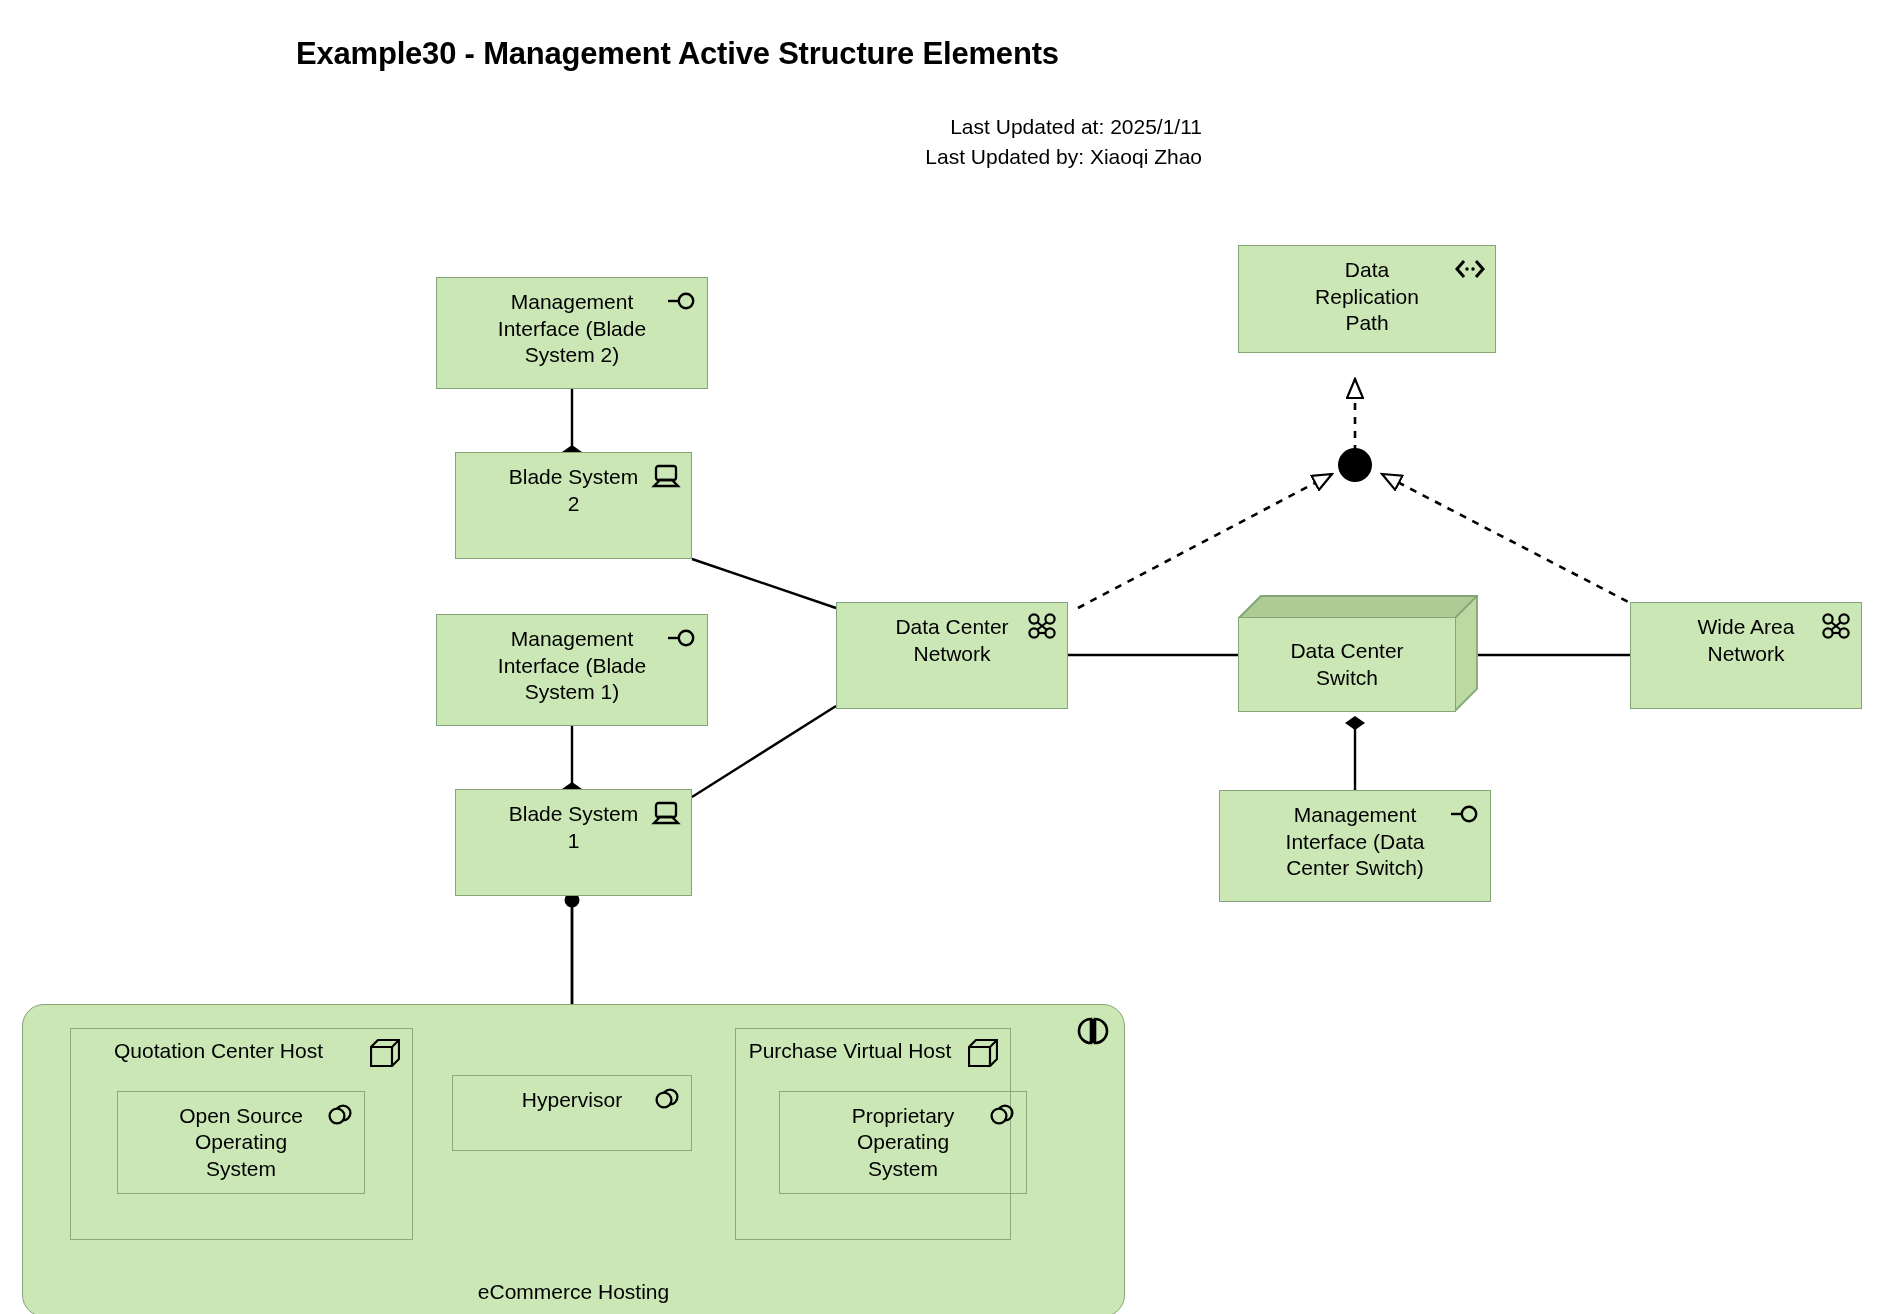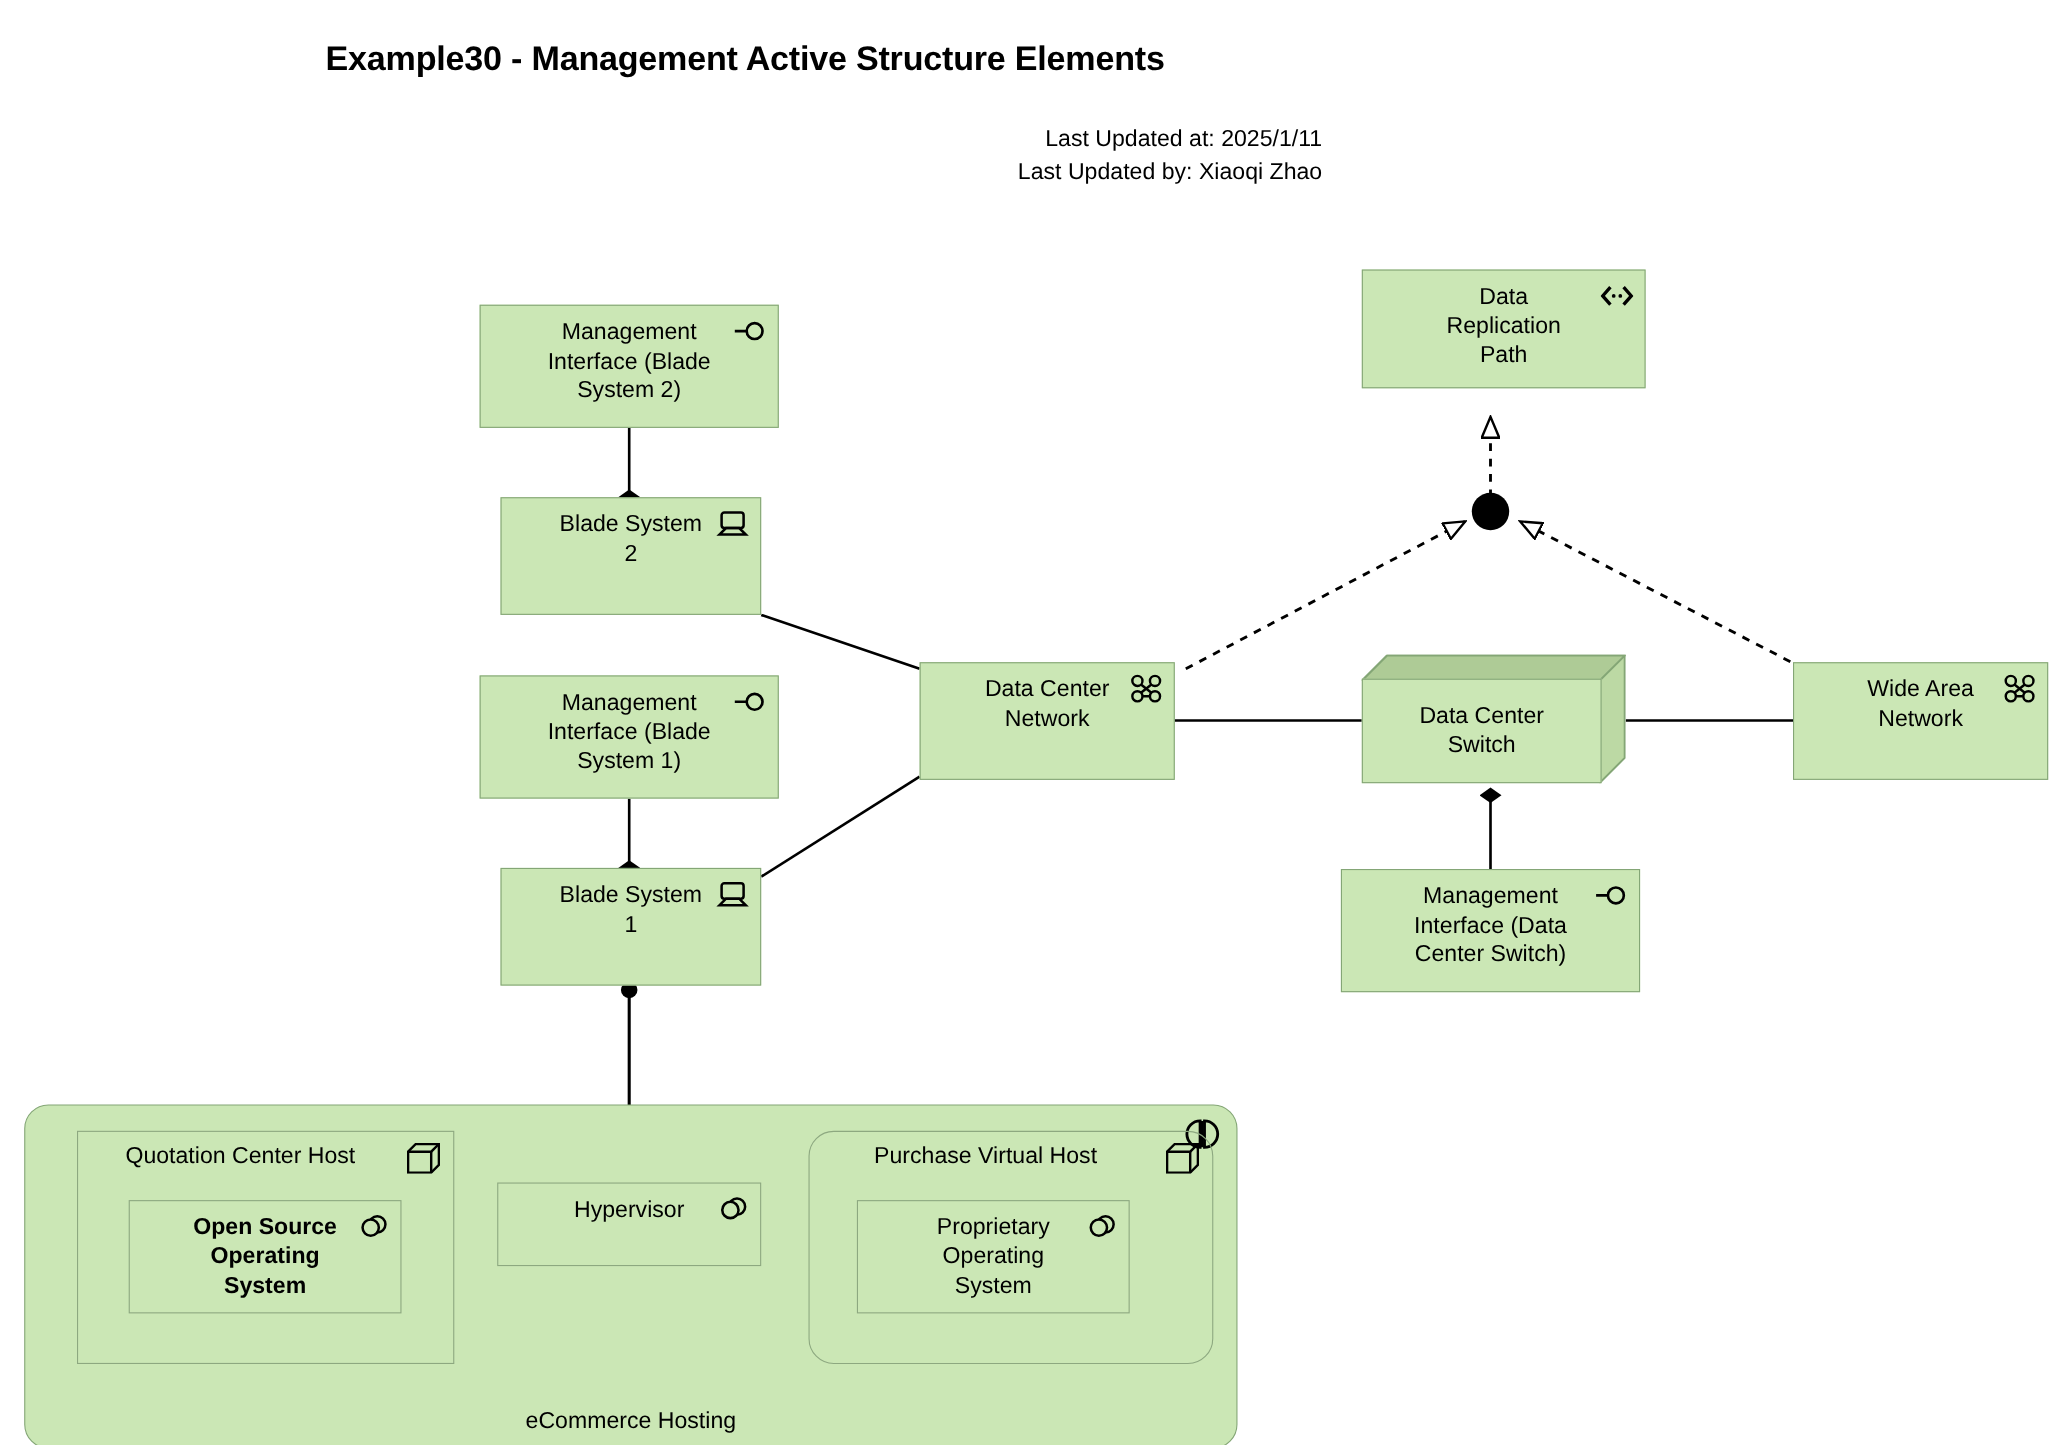--- a/index.html
+++ b/index.html
@@ -327,38 +327,38 @@
   <div class="subgroup" style="left:70px; top:1028px; width:343px; height:212px;">
     <span class="slbl">Quotation Center Host</span>
     <svg style="position:absolute; top:10px; right:12px; width:30px; height:28px;" viewBox="0 0 30 28">
       <path d="M1,8 L8,1 L29,1 L29,20 L22,27 L1,27 Z" fill="none" stroke="#000" stroke-width="2.2"></path>
       <path d="M1,8 L22,8 L29,1" fill="none" stroke="#000" stroke-width="2.2"></path>
       <line x1="22" y1="8" x2="22" y2="27" stroke="#000" stroke-width="2.2"></line>
     </svg>
   </div>
 
   <div class="el center-v" style="left:117px; top:1091px; width:248px; height:103px; background:transparent; border-color:#8da880;">
-    <span class="lbl" style="padding-top:0;font-weight:bold;">Open Source
+    <span class="lbl" style="padding-top:0;">Open Source
 Operating
 System</span>
     <svg class="ico" viewBox="0 0 30 26">
       <circle cx="19" cy="11" r="7.4" fill="none" stroke="#000" stroke-width="2.3"></circle>
       <circle cx="13" cy="14" r="7.4" fill="#cbe7b5" stroke="#000" stroke-width="2.3"></circle>
     </svg>
   </div>
 
   <div class="el" style="left:452px; top:1075px; width:240px; height:76px; border-color:#8da880; background:transparent;">
     <span class="lbl">Hypervisor</span>
     <svg class="ico" viewBox="0 0 30 26">
       <circle cx="19" cy="11" r="7.4" fill="none" stroke="#000" stroke-width="2.3"></circle>
       <circle cx="13" cy="14" r="7.4" fill="#cbe7b5" stroke="#000" stroke-width="2.3"></circle>
     </svg>
   </div>
 
-  <div class="subgroup" style="left:735px; top:1028px; width:368px; height:212px;border-radius:23px;">
+  <div class="subgroup" style="left:735px; top:1028px; width:276px; height:212px;">
     <span class="slbl">Purchase Virtual Host</span>
     <svg style="position:absolute; top:10px; right:12px; width:30px; height:28px;" viewBox="0 0 30 28">
       <path d="M1,8 L8,1 L29,1 L29,20 L22,27 L1,27 Z" fill="none" stroke="#000" stroke-width="2.2"></path>
       <path d="M1,8 L22,8 L29,1" fill="none" stroke="#000" stroke-width="2.2"></path>
       <line x1="22" y1="8" x2="22" y2="27" stroke="#000" stroke-width="2.2"></line>
     </svg>
   </div>
 
   <div class="el center-v" style="left:779px; top:1091px; width:248px; height:103px; background:transparent; border-color:#8da880;">
     <span class="lbl" style="padding-top:0;">Proprietary

